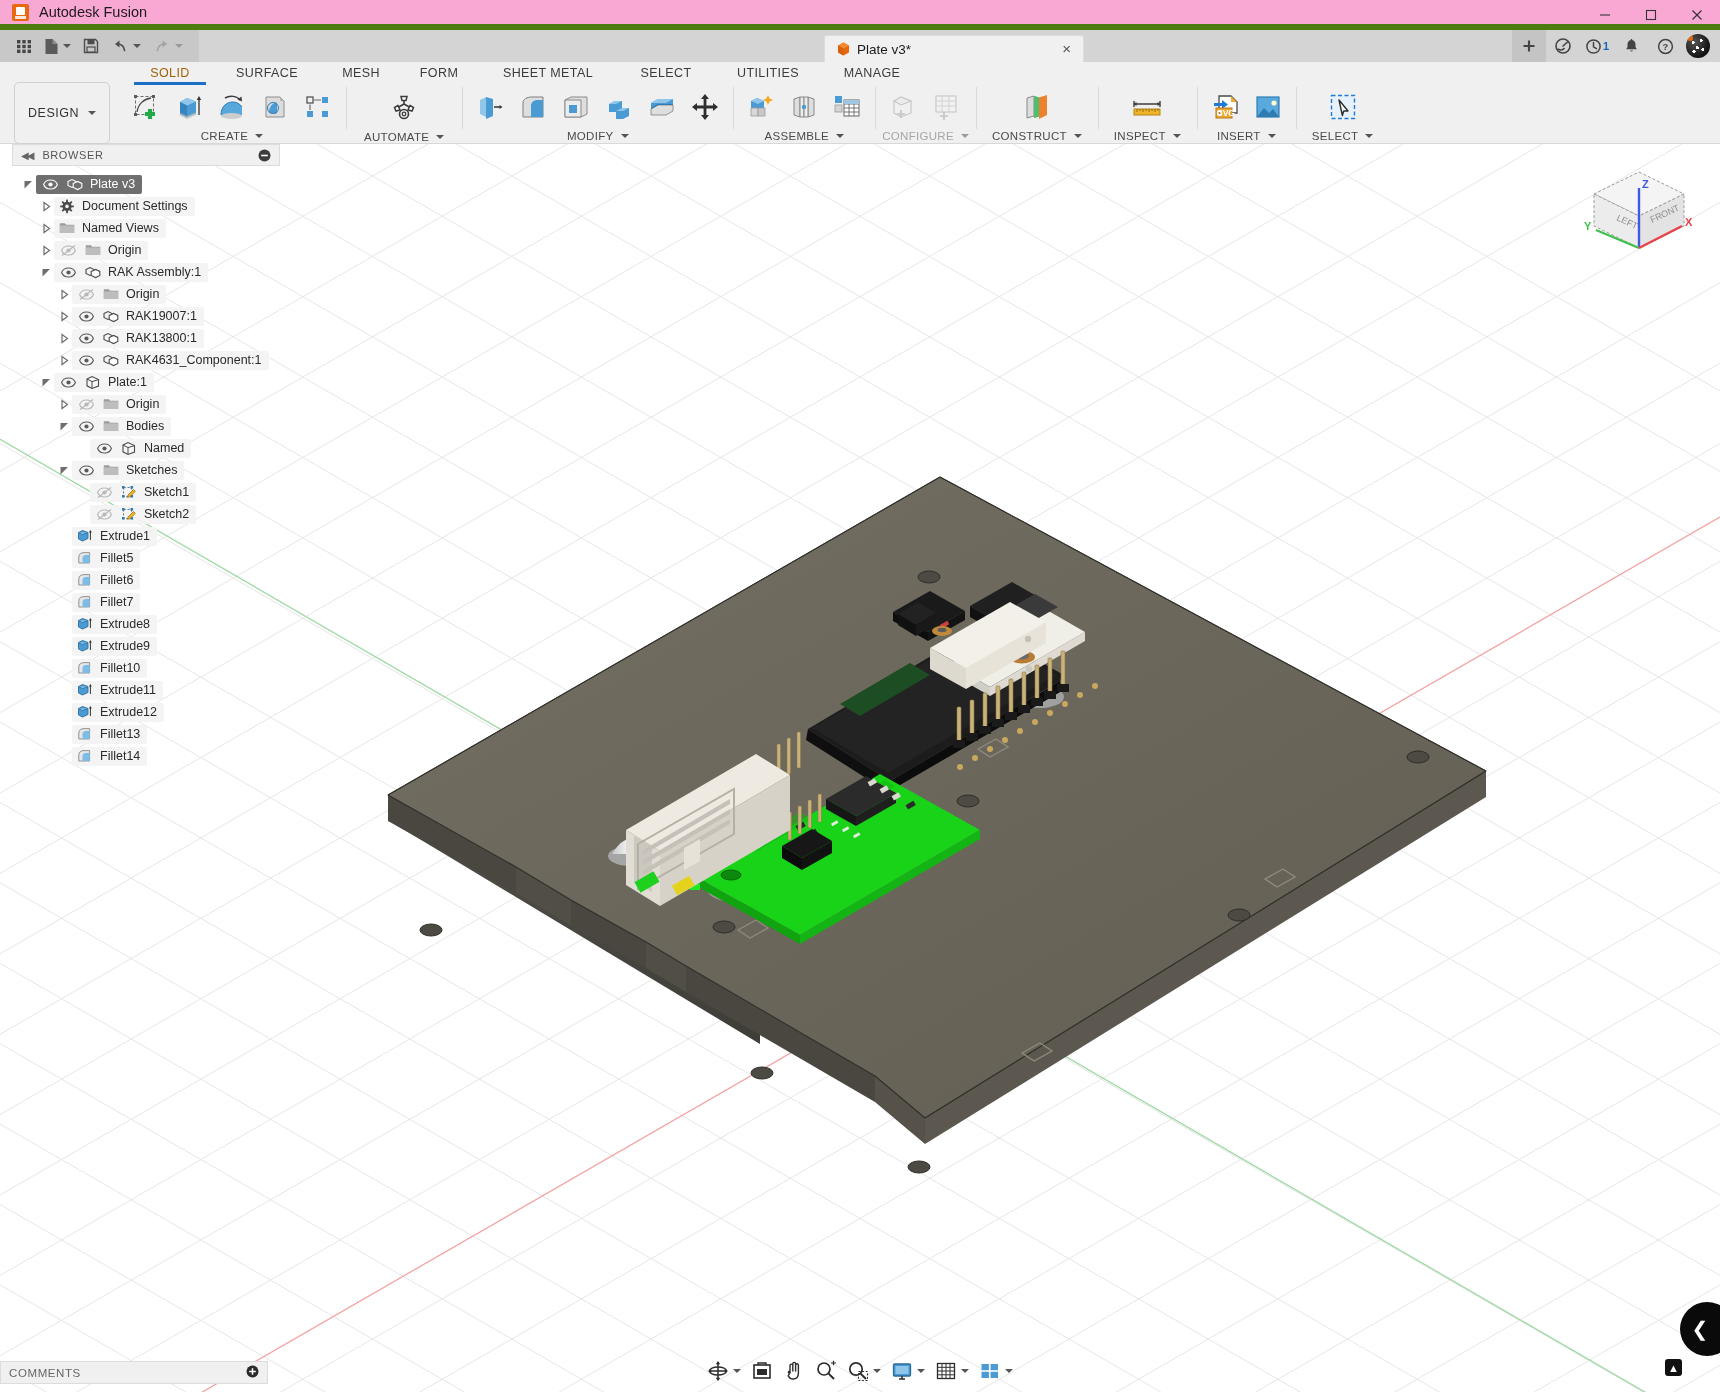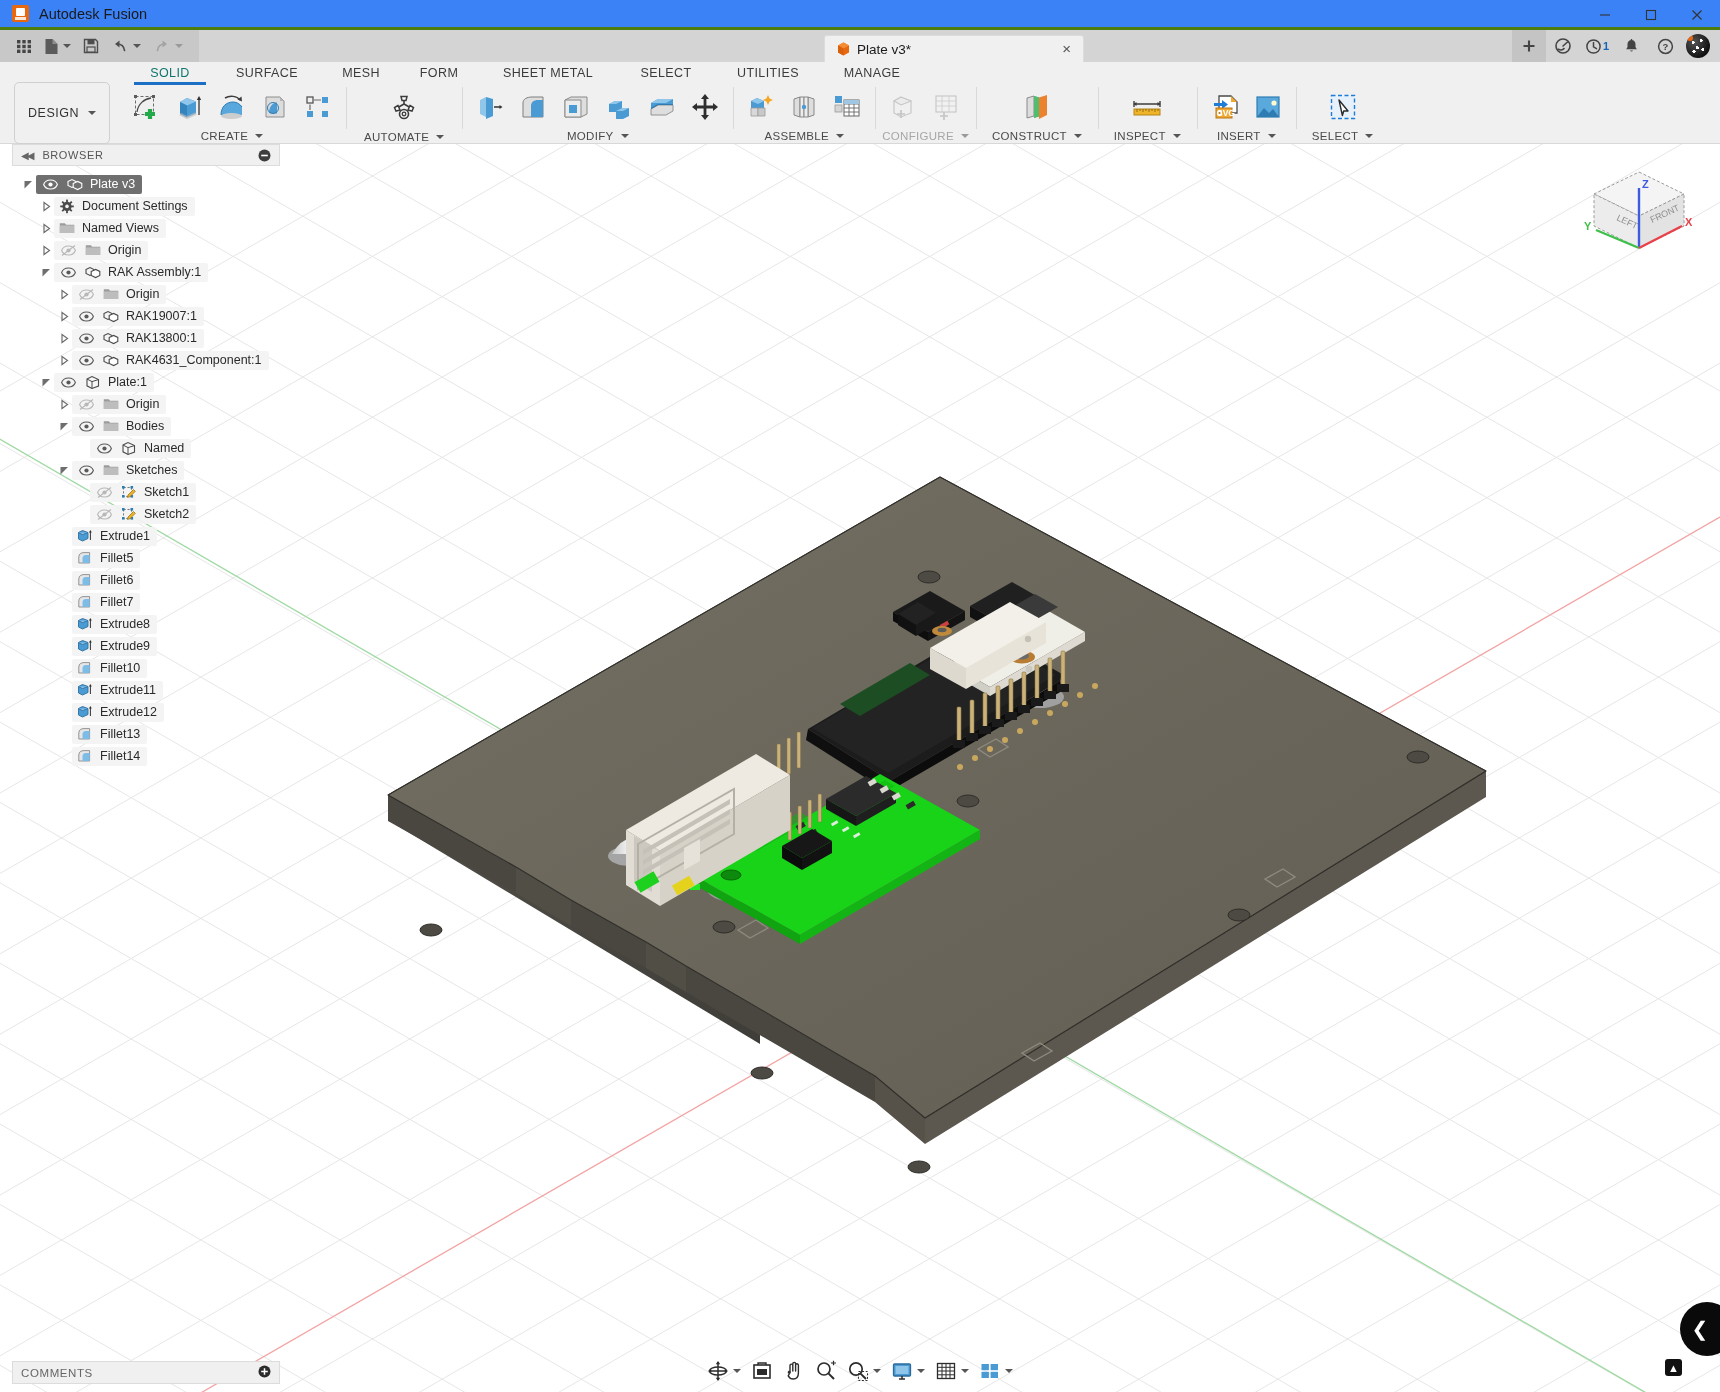--- a/index.html
+++ b/index.html
@@ -7,22 +7,22 @@
     width: 1720px; height: 1392px;
     font-family: "Liberation Sans", sans-serif;
     overflow: hidden;
     background: #f0f0f0;
     -webkit-font-smoothing: antialiased;
   }
   #app { position: relative; width: 1720px; height: 1392px; }
 
   
   .titlebar {
-    height: 30px; background: #3b82f6; display: flex; align-items: center;
-    border-bottom: 3px solid #4d7c0f; position: relative;
+    height: 30px; background: #f9a8d4; display: flex; align-items: center;
+    border-bottom: 6px solid #4d7c0f; position: relative;
   }
   .tb-logo {
     width: 17px; height: 17px; margin-left: 12px; margin-right: 10px;
     background: #e8680f; border-radius: 2px; position: relative; flex: none;
   }
   .tb-logo::after {
     content: ""; position: absolute; left: 4px; top: 3px; width: 9px; height: 8px;
     background: #fff; border-radius: 1px;
   }
   .tb-logo::before {
@@ -83,21 +83,21 @@
   
   .ribbon { height: 82px; background: #f0f0f0; display: flex; position: relative; border-bottom: 1px solid #d8d8d8; }
   .tabs-row {
     position: absolute; top: 0; left: 118px; right: 0; height: 22px;
     display: flex; align-items: center; gap: 0;
   }
   .rtab {
     font-size: 12.5px; color: #3b3b3b; letter-spacing: .4px; padding: 2px 0 3px;
     text-align: center; position: relative;
   }
-  .rtab.active { color: #0f766e; }
+  .rtab.active { color: #a16207; }
   .rtab.active::after {
     content: ""; position: absolute; left: 0; right: 0; bottom: -2px; height: 3px; background: #1b6fc4;
   }
 
   .designbtn {
     position: absolute; left: 14px; top: 8px; width: 96px; height: 62px;
     border: 1px solid #d0d0d0; border-radius: 5px; background: #f0f0f0;
     display: flex; align-items: center; justify-content: center; gap: 5px; margin-top: 12px;
   }
   .designbtn span { font-size: 12.5px; color: #333; letter-spacing: .5px; }
@@ -157,21 +157,21 @@
     width: 16px; height: 16px; border-radius: 50%; border: 2px solid #fff; margin-left: 6px;
     display: flex; align-items: center; justify-content: center; flex: none;
   }
   .radio-dot i { width: 6px; height: 6px; border-radius: 50%; background: #fff; display: block; }
 
   
   .viewcube { position: absolute; right: 22px; top: 10px; width: 118px; height: 112px; z-index: 5; }
 
   
   .comments {
-    position: absolute; left: 12px; bottom: 8px; width: 268px; height: 23px;
+    position: absolute; left: 0; bottom: 8px; width: 268px; height: 23px;
     background: #f0f0f0; border: 1px solid #dcdcdc; display: flex; align-items: center;
     padding: 0 8px; z-index: 6;
   }
   .comments .c-label { font-size: 11.5px; letter-spacing: .6px; color: #666; }
   .comments .c-add { margin-left: auto; }
   .navbar {
     position: absolute; left: 50%; transform: translateX(-50%); bottom: 6px;
     height: 30px; display: flex; align-items: center; gap: 2px; z-index: 6;
   }
   .nb { display: flex; align-items: center; height: 28px; padding: 0 4px; border-radius: 3px; }

